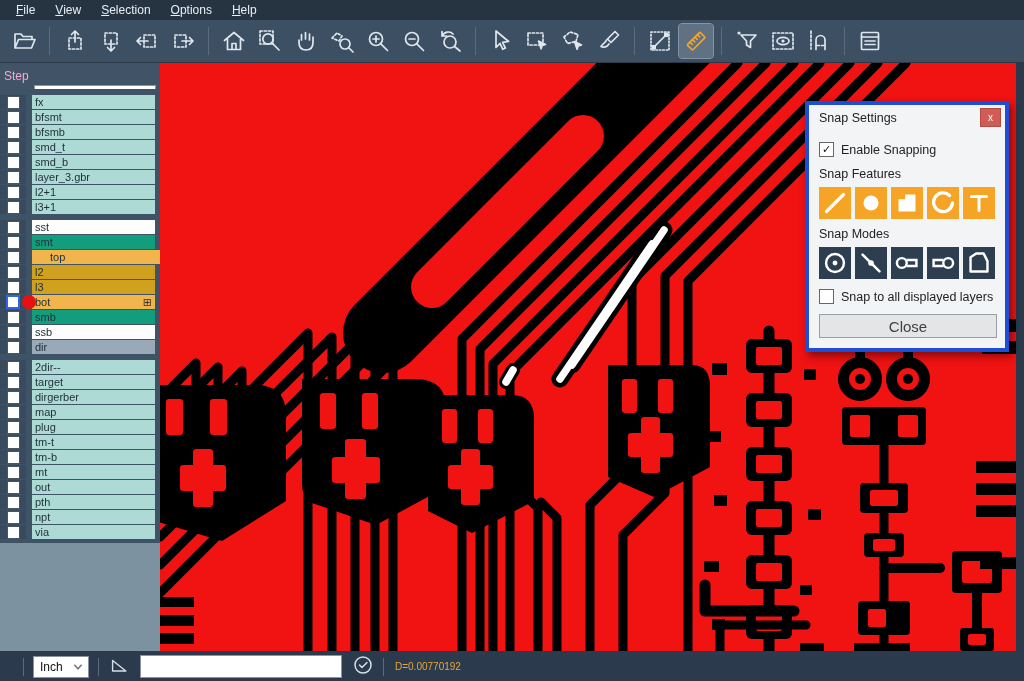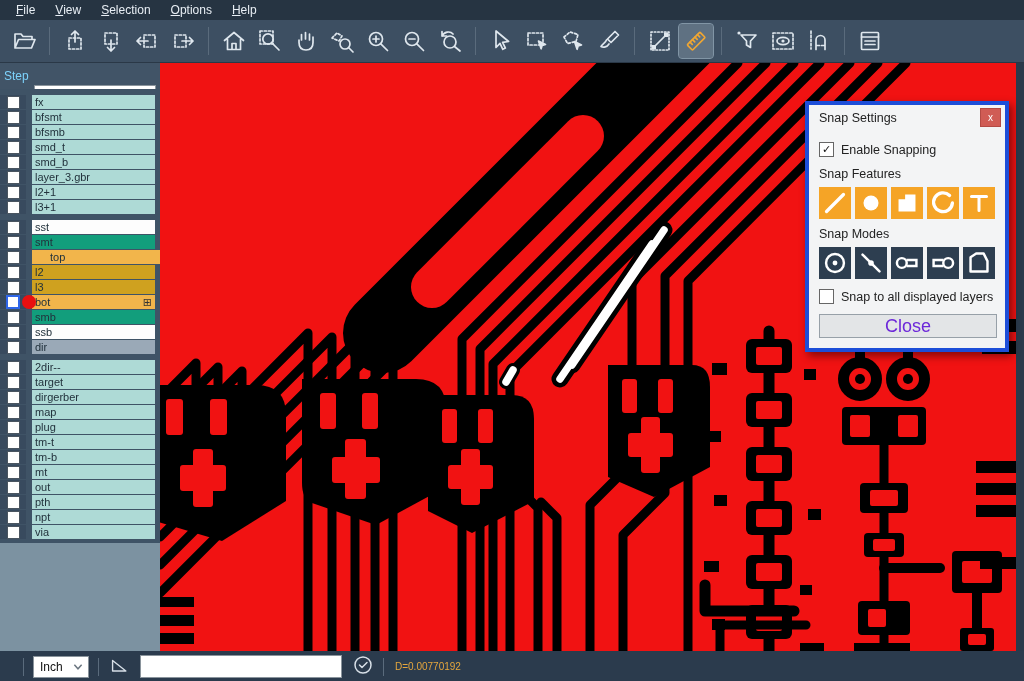--- a/index.html
+++ b/index.html
@@ -19,21 +19,21 @@
   .tsep{width:1px;height:28px;background:#5a6b7c;margin:0 7px;}
   .tbtn svg{display:block;}
   .ticon{stroke:#dfe7ee;fill:none;stroke-width:1.7;stroke-linecap:round;stroke-linejoin:round;}
   .ticon .dash{stroke-dasharray:2.2 2;}
   .ticon .dot{stroke-dasharray:1.4 2;}
   
   #main{display:flex;height:588px;}
   
   #sidebar{width:160px;background:#7c92a1;display:flex;flex-direction:column;}
   #step-row{height:26px;background:#415467;display:flex;align-items:center;padding:0 4px;flex:none;}
-  #step-label{color:#7dd3fc;font-size:12px;margin-right:5px;}
+  #step-label{color:#f9a8d4;font-size:12px;margin-right:5px;}
   .selectbox{background:#fff;border:1px solid #8a949c;height:20px;display:flex;align-items:center;justify-content:space-between;font-size:12px;color:#111;padding:0 2px 0 6px;}
   #step-select{flex:1;margin-top:40px;}
   .chev{width:16px;height:14px;display:flex;align-items:center;justify-content:center;}
   .chev svg{stroke:#6b7680;stroke-width:1.6;fill:none;}
   #layer-list{background:#3f5366;padding:5px 0 4px 0;flex:none;}
   .lgroup{margin-bottom:6px;}
   .lgroup:last-child{margin-bottom:0;}
   .lrow{height:14px;margin-top:1px;display:flex;align-items:stretch;position:relative;}
   .cbcell{width:26px;background:#384a5e;display:flex;align-items:center;justify-content:center;flex:none;}
   .cb{width:11px;height:11px;background:#fff;border:1px solid #4a5560;}
@@ -62,21 +62,21 @@
   #snap-body{padding:6px 10px 10px 10px;}
   .dlg-check-row{display:flex;align-items:center;margin:6px 0 10px 0;}
   .dcb{width:13px;height:13px;background:#fff;border:1px solid #666;display:flex;align-items:center;justify-content:center;font-size:11px;font-weight:bold;color:#111;margin-right:7px;flex:none;}
   .dlg-label{font-size:12.5px;color:#222;}
   .dlg-section{font-size:12.5px;color:#222;margin:4px 0 6px 0;}
   .btnrow{display:flex;gap:4px;margin-bottom:8px;}
   .snapbtn{width:32px;height:32px;display:flex;align-items:center;justify-content:center;}
   .snapbtn.orange{background:#f5a426;}
   .snapbtn.navy{background:#2d3e50;}
   .snapbtn svg{display:block;}
-  #snap-close-btn{margin-top:10px;width:100%;height:22px;background:#e3e5e7;border:1px solid #97a0a8;font-size:18px;color:#6d28d9;display:flex;align-items:center;justify-content:center;}
+  #snap-close-btn{margin-top:10px;width:100%;height:22px;background:#e3e5e7;border:1px solid #97a0a8;font-size:15px;color:#404040;display:flex;align-items:center;justify-content:center;}
   
   .bgred{fill:var(--red);}
   .gap{stroke:var(--blk);stroke-width:9;fill:none;stroke-linecap:round;stroke-linejoin:round;}
   .band{stroke:var(--blk);stroke-width:80;fill:none;stroke-linecap:round;}
   .strip{stroke:var(--red);stroke-width:42;fill:none;stroke-linecap:round;}
   .chan{stroke:var(--blk);stroke-width:17;fill:none;stroke-linecap:round;}
   .chan2{stroke:var(--blk);stroke-width:14;fill:none;stroke-linecap:round;}
   .wsel{stroke:var(--sel);stroke-width:7.5;fill:none;stroke-linecap:round;}
   .blk{fill:var(--blk);}
   .pad{fill:var(--red);}

